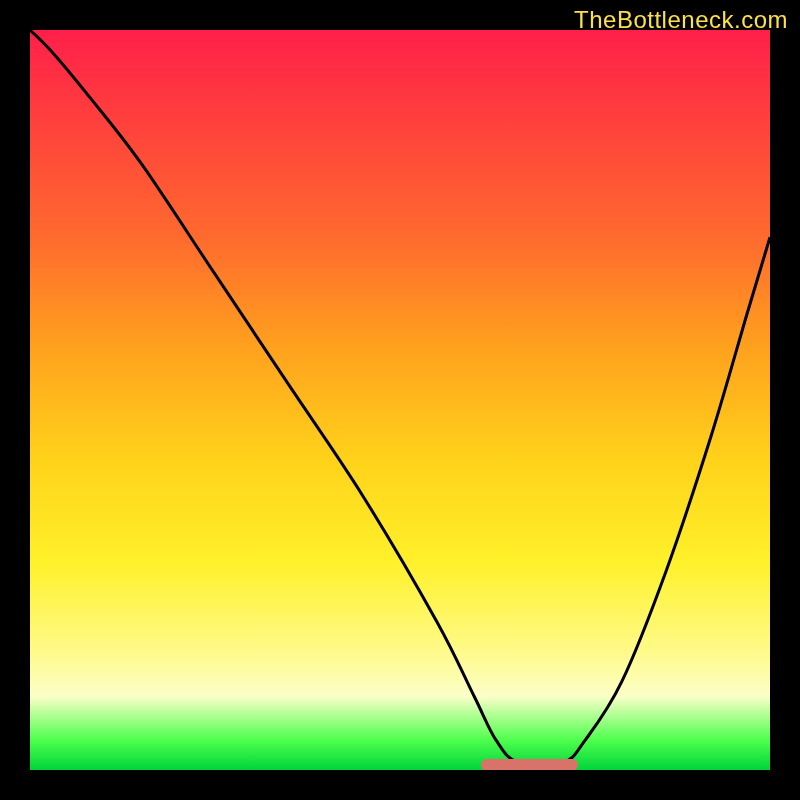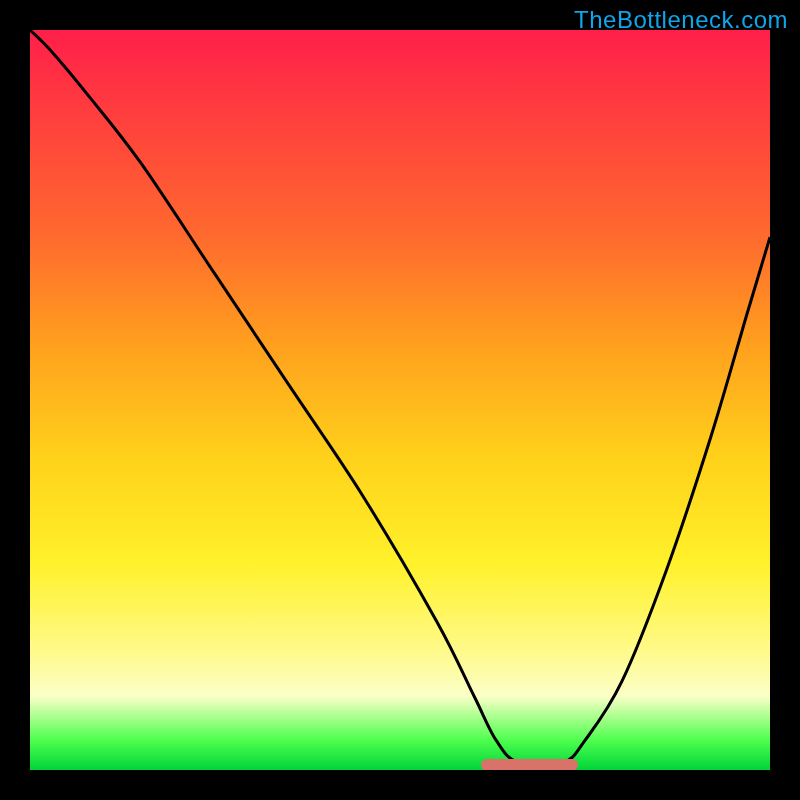--- a/index.html
+++ b/index.html
@@ -14,21 +14,21 @@
   .frame {
     position: relative;
     width: 800px;
     height: 800px;
     background: #000;
   }
   .watermark {
     position: absolute;
     top: 6px;
     right: 12px;
-    color: #0ea5e9;
+    color: #fde047;
     font-size: 24px;
     font-weight: 400;
     letter-spacing: 0.5px;
     z-index: 5;
   }
   .plot {
     position: absolute;
     left: 30px;
     top: 30px;
     width: 740px;

